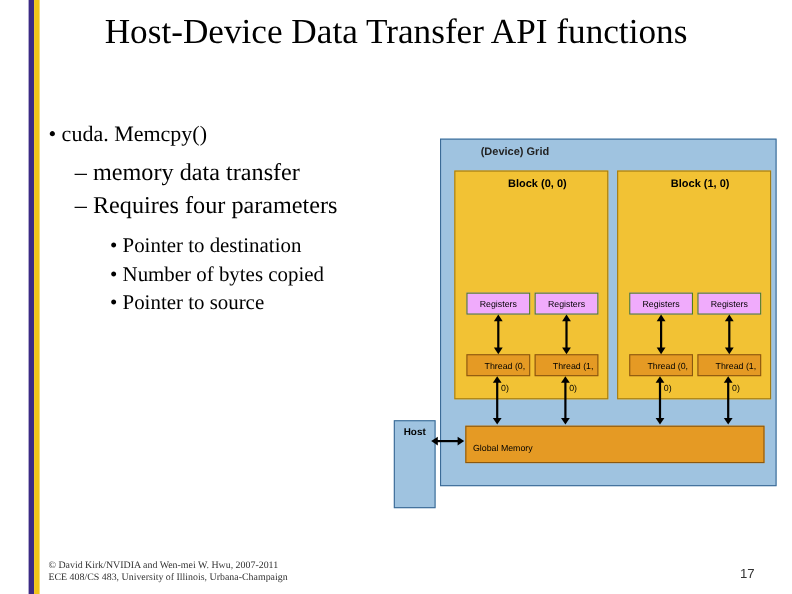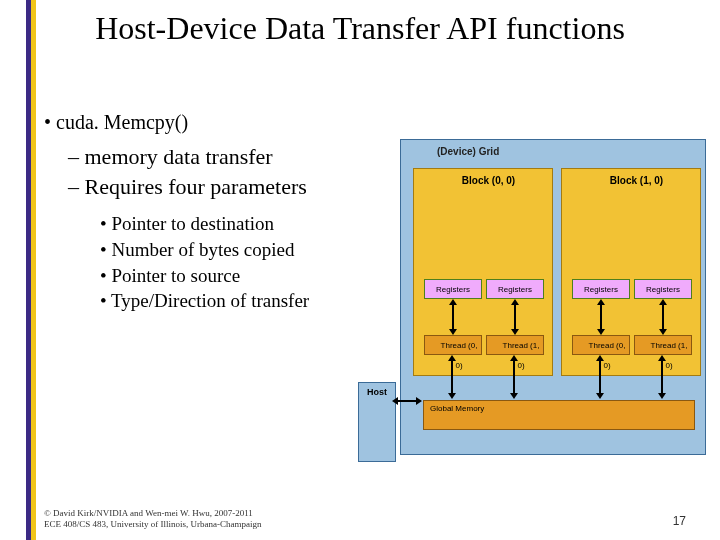--- a/index.html
+++ b/index.html
@@ -51,21 +51,21 @@
     color: #333;
   }
   
   .diagram {
     position: absolute;
     left: 400px; top: 126px;
     width: 306px; height: 350px;
   }
   .grid {
     position: absolute;
-    left: 0; top: 13px; width: 306px; height: 316px;
+    left: 0; top: 0; width: 306px; height: 316px;
     background: #9fc3e0;
     border: 1px solid #3b6b97;
   }
   .grid-label {
     position: absolute; left: 36px; top: 6px;
     font: bold 10px Arial, sans-serif; color: #222;
   }
   .block {
     position: absolute; top: 28px; width: 140px; height: 208px;
     background: #f2c234; border: 1px solid #a37b12;
@@ -86,21 +86,21 @@
   .thread {
     position: absolute; top: 166px; width: 58px; height: 20px;
     background: #e59a24; border: 1px solid #8a5810;
     font: 8px Arial, sans-serif; text-align: center; line-height: 20px; padding-left: 12px;
   }
   .thread.t0 { left: 10px; } .thread.t1 { left: 72px; }
   .globalmem {
     position: absolute; left: 22px; top: 260px; width: 272px; height: 30px;
     background: #e59a24; border: 1px solid #8a5810;
     font: 8px Arial, sans-serif; line-height: 1.1;
-    padding: 4px 6px;
+    padding: 16px 6px;
   }
   .hostbox {
     position: absolute; left: -42px; top: 256px;
     width: 38px; height: 80px;
     background: #9fc3e0; border: 1px solid #3b6b97;
     font: bold 9px Arial, sans-serif; text-align: center;
     padding-top: 4px;
   }
   
   .varrow-b { position: absolute; width: 2px; background: #000; }
@@ -129,21 +129,20 @@
 <h1 class="title">Host-Device Data Transfer API functions</h1>
 
 <div class="content">
   <div class="bullet1">cuda. Memcpy()</div>
   <div class="dash">memory data transfer</div>
   <div class="dash">Requires four parameters</div>
   <div class="spacer"></div>
   <div class="dot">Pointer to destination</div>
   <div class="dot">Number of bytes copied</div>
   <div class="dot">Pointer to source</div>
-  <div class="dot">Type/Direction of transfer</div>
   <div class="spacer"></div>
     <div class="spacer"></div>
 </div>
 
 <div class="diagram">
   <div class="grid">
     <div class="grid-label">(Device) Grid</div>
 
     <div class="block b0">
       <div class="block-label">Block (0, 0)</div>

